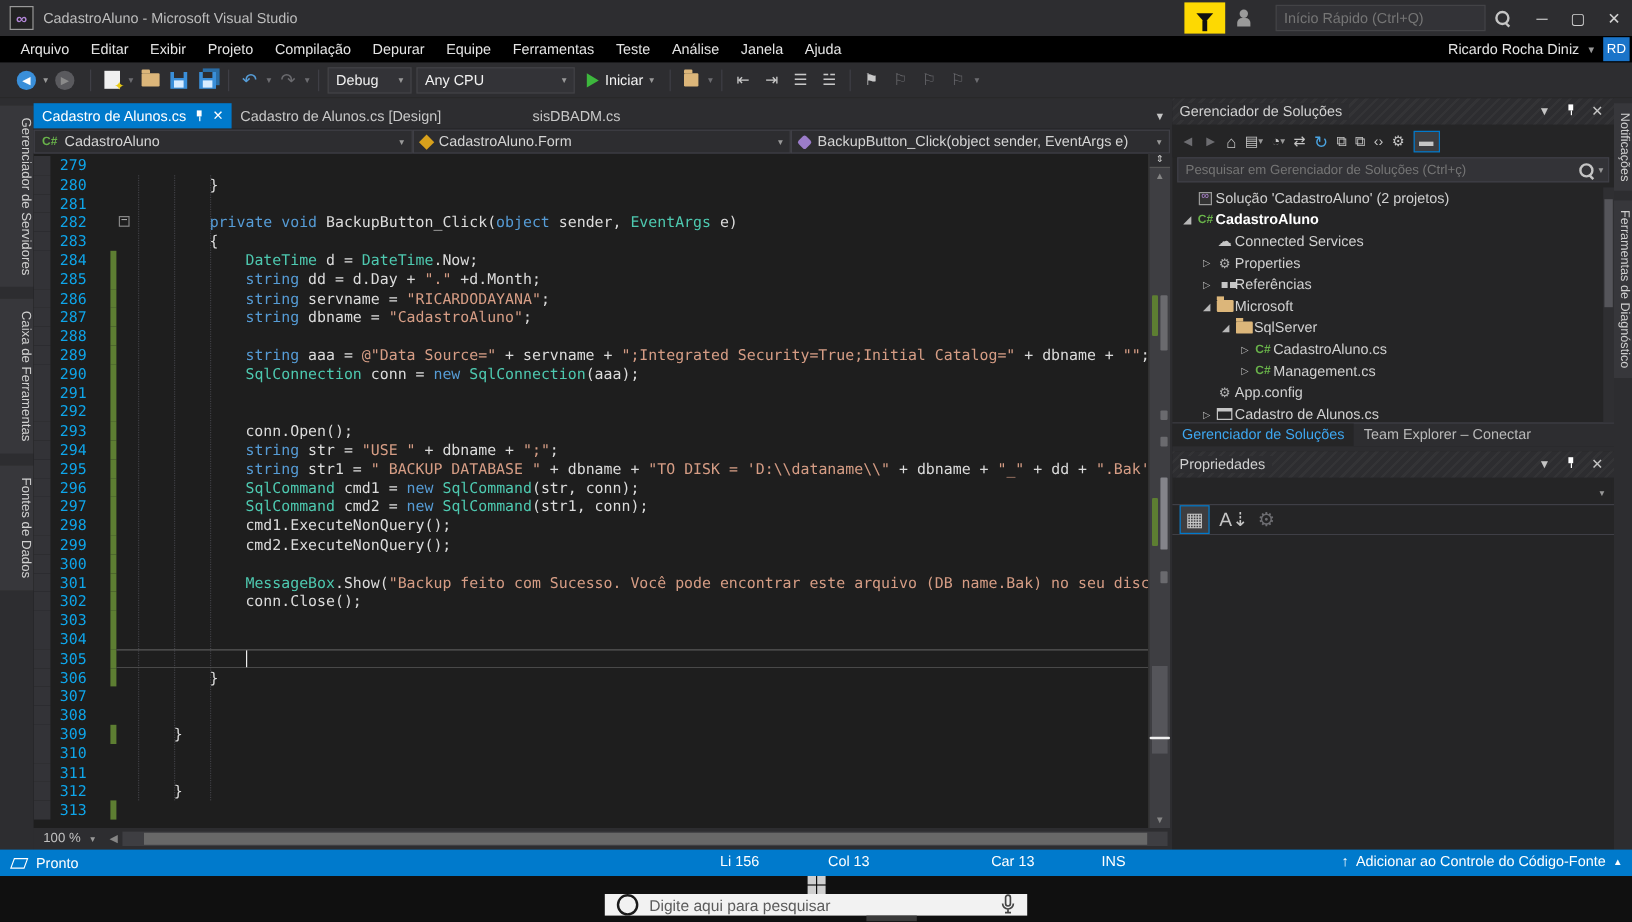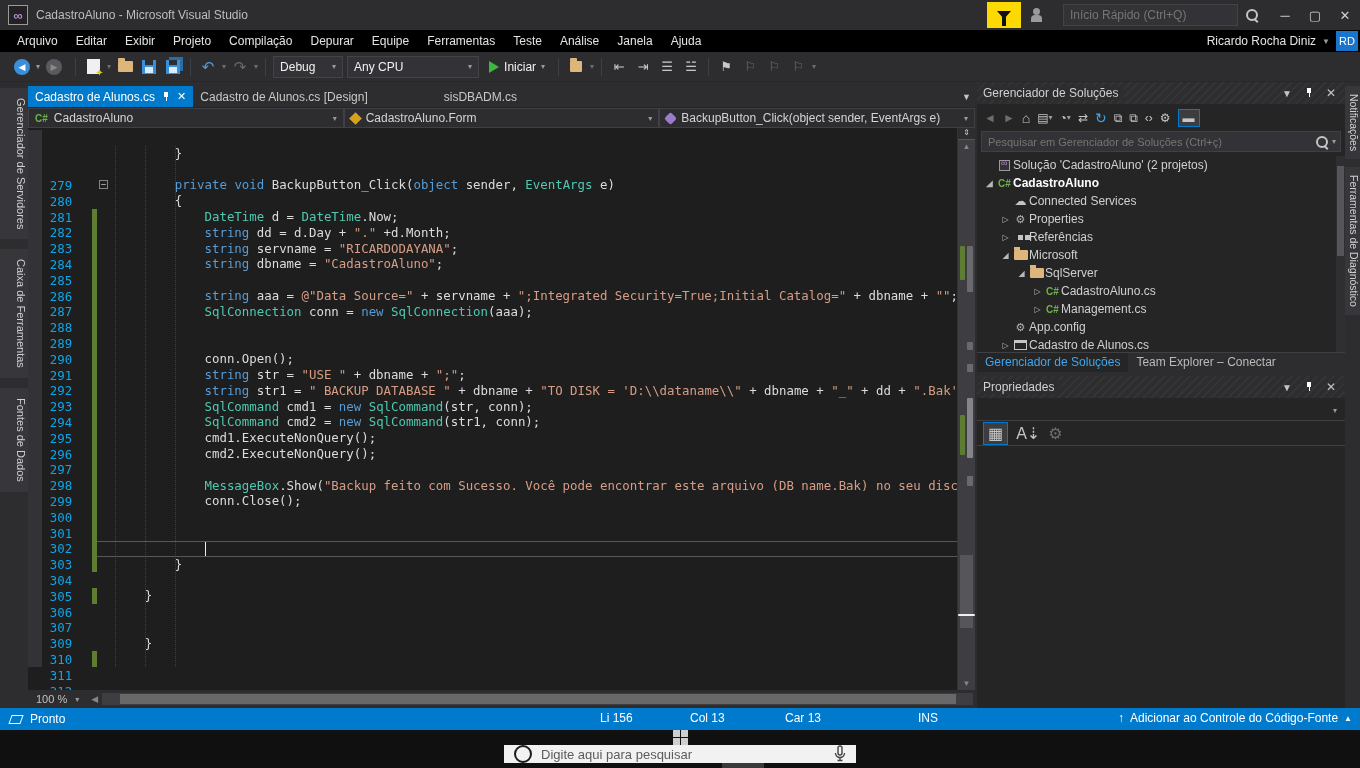--- a/index.html
+++ b/index.html
@@ -79,21 +79,21 @@
   .crumb { flex:1; display:flex; align-items:center; gap:6px; font-size:12px; color:#d4d4d4; border:1px solid #3f3f46; padding:0 6px; position:relative; }
   .crumb .drop { position:absolute; right:6px; }
   .ico-cs { color:#69b34a; font-weight:bold; font-size:10px; }
   .ico-class { width:9px; height:9px; background:#d8a11c; transform:rotate(45deg); }
   .ico-method { width:9px; height:9px; background:#9b7cc9; border-radius:2px; transform:rotate(45deg); }
 
   #code-wrap { flex:1; display:flex; background:#1e1e1e; overflow:hidden; }
   #code-lines { flex:1; position:relative; padding-top:2px; font-family:"DejaVu Sans Mono", monospace; font-size:12.4px; overflow:hidden; }
   .cl { height:15.8px; line-height:15.8px; display:flex; white-space:pre; }
   .bp { width:14px; background:#333337; flex:none; }
-  .ln { width:50px; flex:none; text-align:center; padding-right:12px; color:#0ea5e9;margin-top:48px; }
+  .ln { width:50px; flex:none; text-align:center; padding-right:12px; color:#0ea5e9; }
   .chg { width:5px; flex:none; }
   .chg.on { background:#5d7e32; }
   .fold { width:18px; flex:none; position:relative; }
   .foldbox { position:absolute; left:2px; top:3px; width:9px; height:9px; border:1px solid #858585; color:#c5c5c5;
              font-size:9px; line-height:7px; text-align:center; background:#1e1e1e; }
   .ct { flex:1; color:#dcdcdc; overflow:hidden; position:relative; }
   .kw { color:#569cd6; } .ty { color:#4ec9b0; } .st { color:#d69d85; } .pl { color:#dcdcdc; }
   .cl.cur .ct, .cl.cur .fold { box-shadow:inset 0 1px 0 #585858, inset 0 -1px 0 #585858; }
   .caret { position:absolute; left:12ch; top:1px; bottom:1px; width:1.5px; background:#ededed; }
   .guide { position:absolute; width:0; border-left:1px dotted #3f3f44; }
@@ -370,20 +370,21 @@
             <div class="cl"><span class="bp"></span><span class="ln">298</span><span class="chg on"></span><span class="fold"></span><span class="ct"><span class="pl">            cmd1.ExecuteNonQuery();</span></span></div>
             <div class="cl"><span class="bp"></span><span class="ln">299</span><span class="chg on"></span><span class="fold"></span><span class="ct"><span class="pl">            cmd2.ExecuteNonQuery();</span></span></div>
             <div class="cl"><span class="bp"></span><span class="ln">300</span><span class="chg on"></span><span class="fold"></span><span class="ct"></span></div>
             <div class="cl"><span class="bp"></span><span class="ln">301</span><span class="chg on"></span><span class="fold"></span><span class="ct"><span class="pl">            </span><span class="ty">MessageBox</span><span class="pl">.Show(</span><span class="st">"Backup feito com Sucesso. Você pode encontrar este arquivo (DB name.Bak) no seu disco D: \</span></span></div>
             <div class="cl"><span class="bp"></span><span class="ln">302</span><span class="chg on"></span><span class="fold"></span><span class="ct"><span class="pl">            conn.Close();</span></span></div>
             <div class="cl"><span class="bp"></span><span class="ln">303</span><span class="chg on"></span><span class="fold"></span><span class="ct"></span></div>
             <div class="cl"><span class="bp"></span><span class="ln">304</span><span class="chg on"></span><span class="fold"></span><span class="ct"></span></div>
             <div class="cl cur"><span class="bp"></span><span class="ln">305</span><span class="chg on"></span><span class="fold"></span><span class="ct"><span class="caret"></span></span></div>
             <div class="cl"><span class="bp"></span><span class="ln">306</span><span class="chg on"></span><span class="fold"></span><span class="ct"><span class="pl">        }</span></span></div>
             <div class="cl"><span class="bp"></span><span class="ln">307</span><span class="chg"></span><span class="fold"></span><span class="ct"></span></div>
+            <div class="cl"><span class="bp"></span><span class="ln">308</span><span class="chg"></span><span class="fold"></span><span class="ct"></span></div>
             <div class="cl"><span class="bp"></span><span class="ln">309</span><span class="chg on"></span><span class="fold"></span><span class="ct"><span class="pl">    }</span></span></div>
             <div class="cl"><span class="bp"></span><span class="ln">310</span><span class="chg"></span><span class="fold"></span><span class="ct"></span></div>
             <div class="cl"><span class="bp"></span><span class="ln">311</span><span class="chg"></span><span class="fold"></span><span class="ct"></span></div>
             <div class="cl"><span class="bp"></span><span class="ln">312</span><span class="chg"></span><span class="fold"></span><span class="ct"><span class="pl">    }</span></span></div>
             <div class="cl"><span class="bp"></span><span class="ln">313</span><span class="chg on"></span><span class="fold"></span><span class="ct"></span></div>
           </div>
         <div id="v-scroll">
           <div class="vs-grip">⇕</div>
           <div class="vs-arrow" style="top:14px">▲</div>
           <div class="vmark" style="left:2px;top:21%;width:5px;height:34px;background:#5d7e32"></div>
@@ -552,21 +553,21 @@
         <div class="vtab">Notificações</div>
         <div class="vtab">Ferramentas de Diagnóstico</div>
       </div>
   </div>
 
   <div id="statusbar">
     <span id="st-ready-ico"></span>
     <span>Pronto</span>
     <span class="st-abs" style="left:600px">Li 156</span>
     <span class="st-abs" style="left:690px">Col 13</span>
-    <span class="st-abs" style="left:785px">Car 13</span>
+    <span class="st-abs" style="left:826px">Car 13</span>
     <span class="st-abs" style="left:918px">INS</span>
     <span id="st-scc">
       <span class="up">↑</span>
       <span>Adicionar ao Controle do Código-Fonte</span>
       <span class="tri">▲</span>
     </span>
   </div>
 
   <div id="taskbar">
     <div id="start-btn-win">

